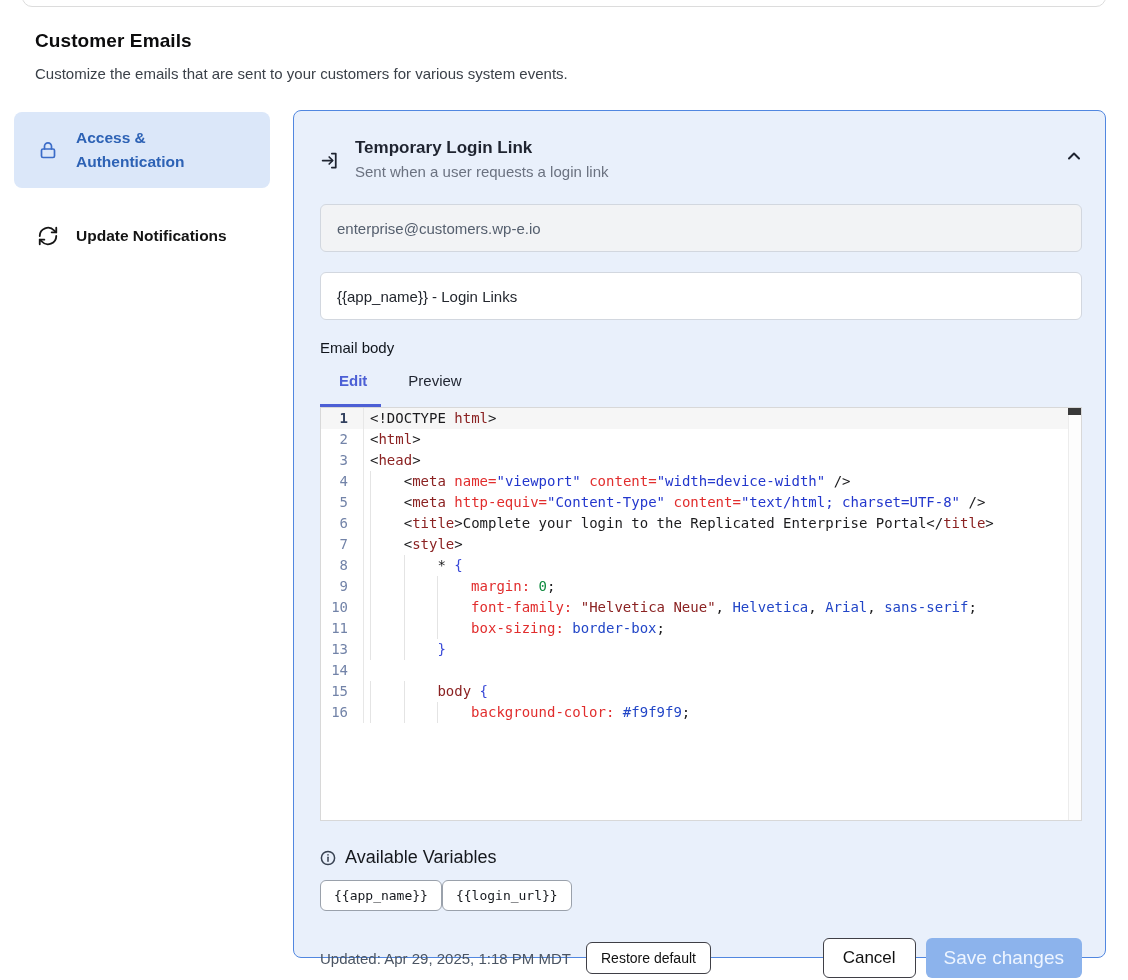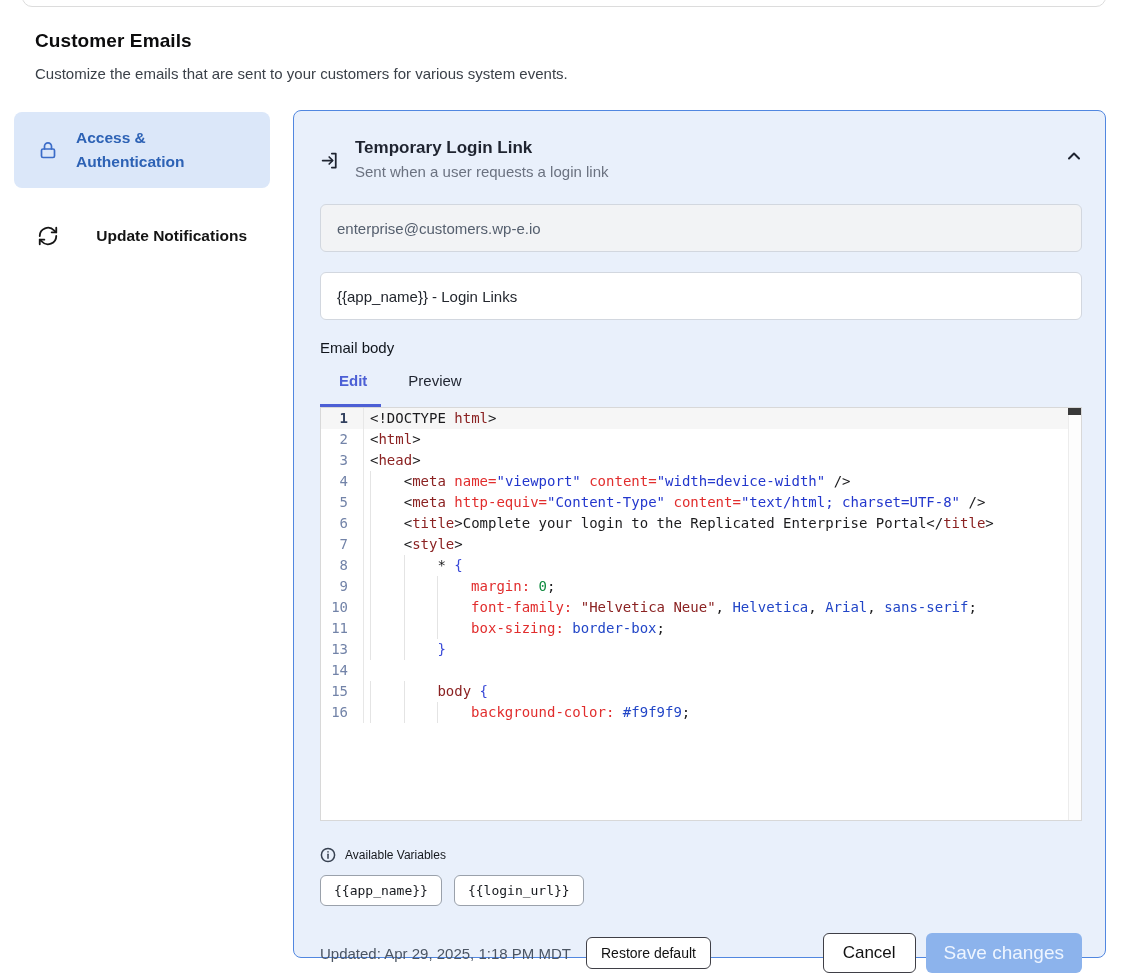--- a/index.html
+++ b/index.html
@@ -16,21 +16,21 @@
 
   .content { position:absolute; left:0; top:110px; width:1128px; }
 
   
   .sidebar { position:absolute; left:14px; top:2px; width:256px; }
   .side-item { display:flex; align-items:center; gap:17px; padding:14px 23px;
     border-radius:8px; cursor:pointer; }
   .side-item.active { background:#dbe7f9; }
   .side-item .lbl { font-size:15.5px; font-weight:600; line-height:1.55; color:#141414; }
   .side-item.active .lbl { color:#2d62b5; }
-  .side-item + .side-item { margin-top:22px;justify-content:space-between; }
+  .side-item + .side-item { margin-top:22px; }
   .side-icon { flex:0 0 22px; display:flex; align-items:center; }
 
   
   .panel { position:absolute; left:293px; top:0; width:813px; height:848px;
     background:#e9f0fb; border:1px solid #5187e0; border-radius:8px;
     padding:27px 23px 22px 26px; }
 
   .panel-head { display:flex; align-items:flex-start; gap:14px; margin-bottom:24px; cursor:pointer; }
   .panel-head .hicon { margin-top:12px; }
   .panel-head .ht { font-size:17px; font-weight:700; color:#1f2430; }
@@ -63,22 +63,22 @@
   .ind { display:inline-block; width:4ch; height:21px; vertical-align:top;
     border-left:1px solid #e4e4e4; }
   .tok-pln { color:#1c1c1e; } .tok-tag { color:#8b2222; } .tok-attr { color:#e12d2d; }
   .tok-str { color:#2337cd; } .tok-cstr { color:#8b2222; } .tok-kw { color:#2246c7; }
   .tok-num { color:#0e8a3e; } .tok-brace { color:#3b4bd8; }
   .vtrack { position:absolute; top:0; right:0; width:13px; height:100%;
     background:#fdfdfd; border-left:1px solid #ececec; }
   .vthumb { position:absolute; top:0; right:0; width:13px; height:7px; background:#3a3a3a; }
 
   .vars-head { display:flex; align-items:center; gap:9px; margin-top:26px; }
-  .vars-head span { font-size:12px; color:#15181d; }
-  .chips { display:flex; gap:12px; margin-top:12px; }
+  .vars-head span { font-size:18px; color:#15181d; }
+  .chips { display:flex; margin-top:12px; }
   .chip { background:#fff; border:1px solid #9aa1ab; border-radius:6px;
     padding:7px 13px; font-family:"DejaVu Sans Mono", monospace; font-size:13px;
     color:#15181d; cursor:pointer; }
 
   .panel-footer { display:flex; align-items:center; margin-top:27px; }
   .updated { font-size:15px; color:#4b5563; }
   .btn { border-radius:6px; cursor:pointer; font-family:"Liberation Sans", sans-serif; }
   .btn.outline { background:#fff; border:1.5px solid #3f3f46; color:#111; }
   .btn-restore { margin-left:15px; padding:7px 14px; font-size:14px; }
   .btn-cancel { margin-left:auto; padding:9px 19px; font-size:17px; }

